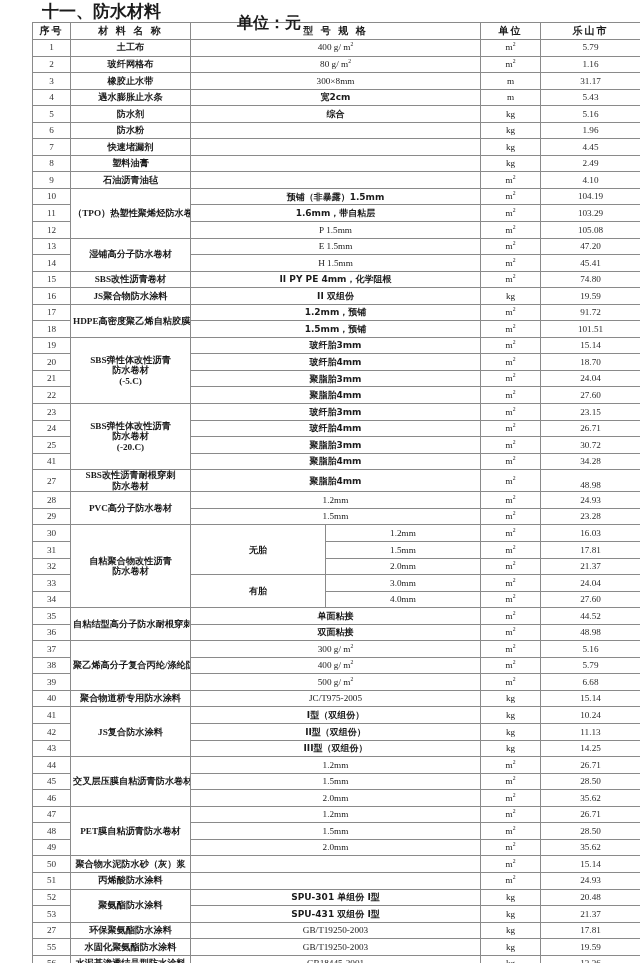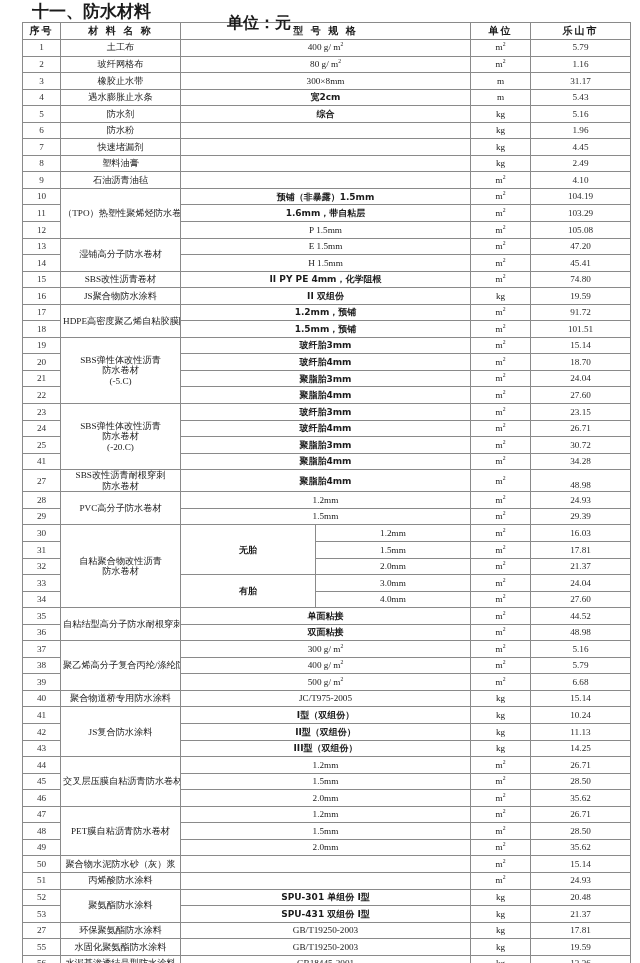--- a/index.html
+++ b/index.html
@@ -6,21 +6,21 @@
   body{
     width:640px; height:963px;
     font-family:"Liberation Serif","DejaVu Serif",serif;
     color:#1b1b1b;
     -webkit-font-smoothing:antialiased;
   }
   #page{
     position:relative;
     width:640px; height:963px;
     box-sizing:border-box;
-    padding:0 10px;
+    padding:0 20px;
     overflow:hidden;
   }
   
   .titlebar{
     height:22px;
     display:flex;
     align-items:center;
     padding-left:22px;
     box-sizing:border-box;
   }
@@ -70,21 +70,21 @@
   }
   th.h-no{letter-spacing:1px;}
   
   col.c-no{width:38px;}
   col.c-name{width:120px;}
   col.c-specA{width:135px;}
   col.c-specB{width:155px;}
   col.c-unit{width:60px;}
   col.c-price{width:100px;}
 
-  td.name{font-family:"DejaVu Sans","Liberation Sans",sans-serif;font-size:9px;white-space:normal;line-height:1.35;font-weight:400;}
+  td.name{font-family:"DejaVu Sans","Liberation Sans",sans-serif;font-size:9px;white-space:normal;line-height:1.35;font-weight:700;}
   td.spec{font-size:9.2px;}
   td.spec.cn{font-family:"DejaVu Sans","Liberation Sans",sans-serif;font-size:9px;font-weight:700;}
   td.unit{font-size:9.4px;}
   td.price{font-size:10px;color:#2b2b2b;}
   td.no{font-size:9.6px;color:#333;}
   sup{font-size:0.62em;vertical-align:super;line-height:0;}
   td.tall{height:26px;}
   td.price.low{vertical-align:bottom;padding-bottom:1px;}
 </style>
 </head>
@@ -299,21 +299,21 @@
           <td class="no">28</td>
           <td class="name" rowspan="2">PVC高分子防水卷材</td>
           <td class="spec" colspan="2">1.2mm</td>
           <td class="unit">m<sup>2</sup></td>
           <td class="price">24.93</td>
         </tr>
         <tr>
           <td class="no">29</td>
           <td class="spec" colspan="2">1.5mm</td>
           <td class="unit">m<sup>2</sup></td>
-          <td class="price">29.39</td>
+          <td class="price">23.28</td>
         </tr>
         <tr>
           <td class="no">30</td>
           <td class="name" rowspan="5">自粘聚合物改性沥青<br>防水卷材</td>
           <td class="spec cn" rowspan="3">无胎</td>
           <td class="spec">1.2mm</td>
           <td class="unit">m<sup>2</sup></td>
           <td class="price">16.03</td>
         </tr>
         <tr>

